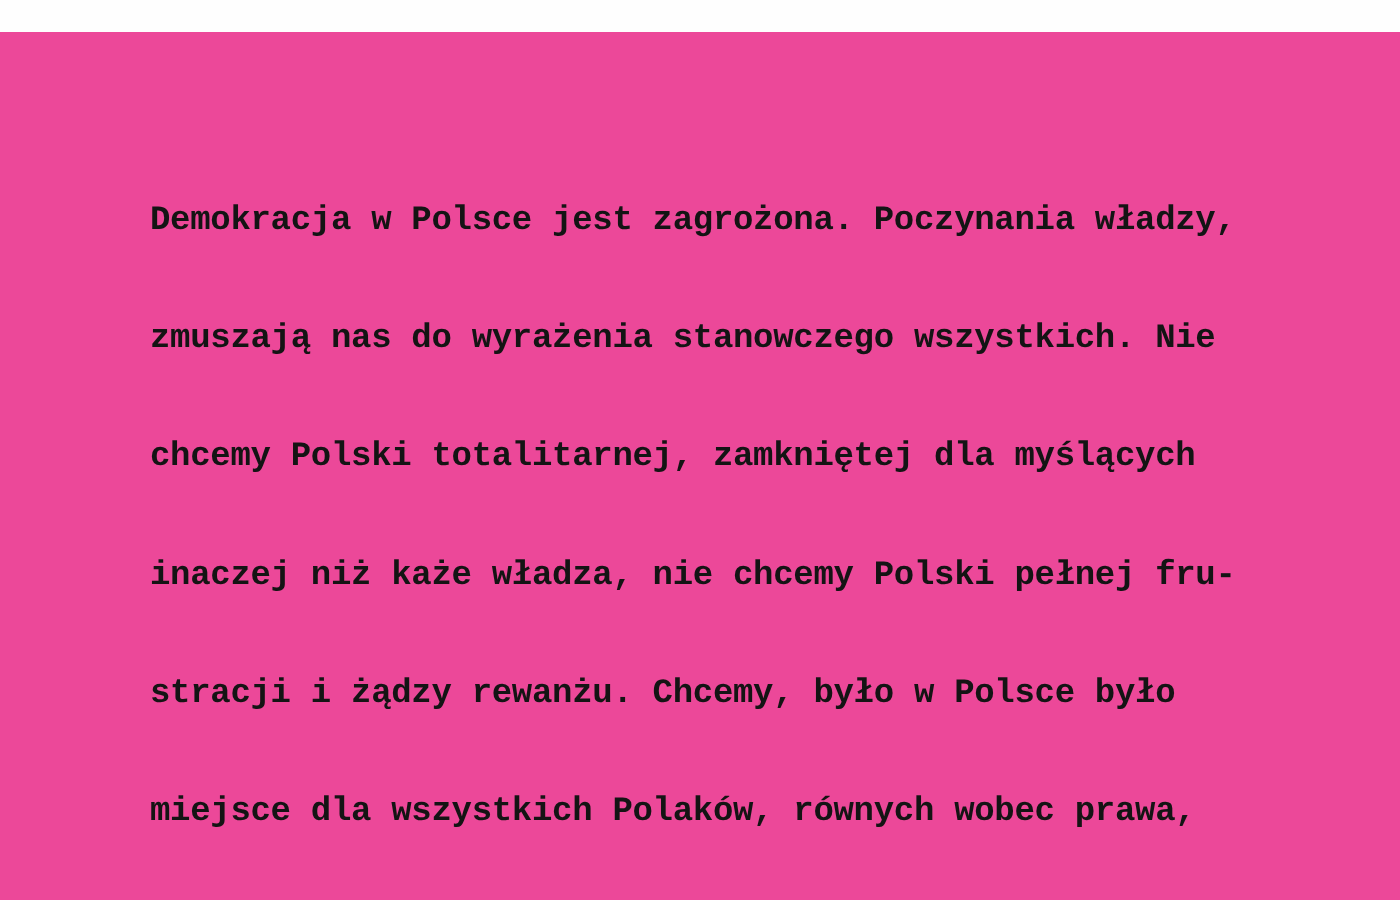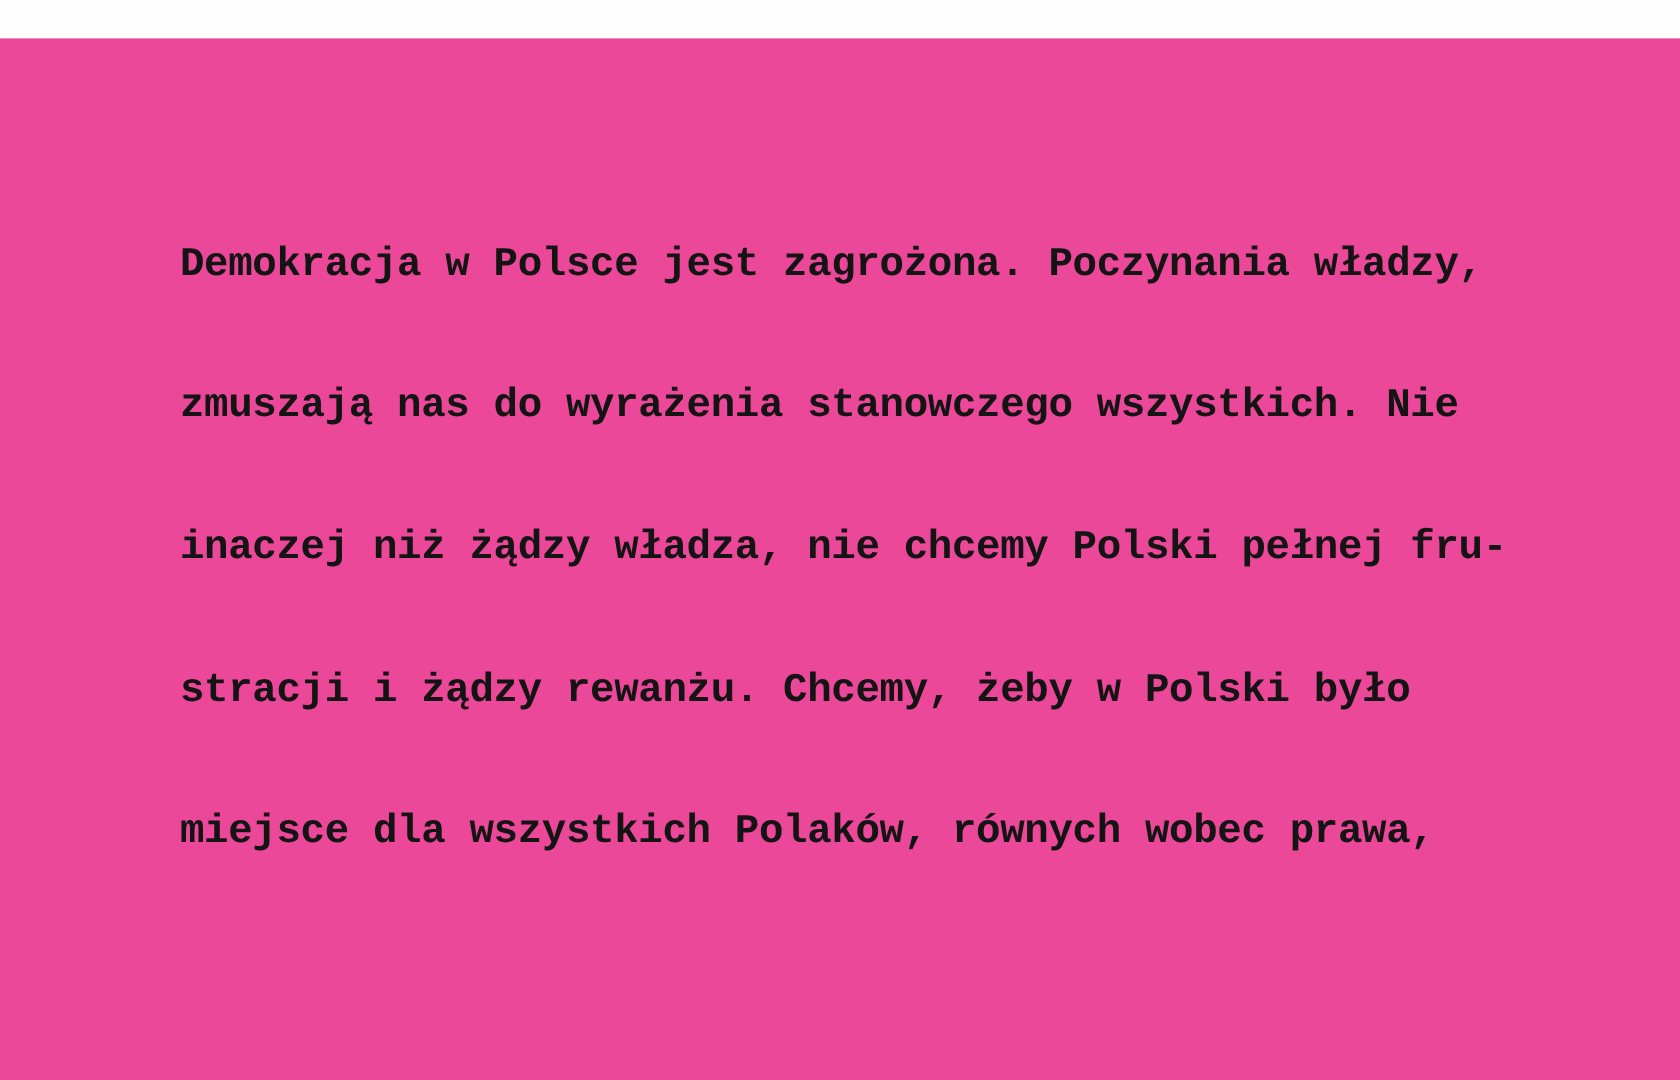--- a/index.html
+++ b/index.html
@@ -41,22 +41,23 @@
 </style>
 </head>
 <body>
 
 <div class="page">
   <div class="text-block">
 
     <div class="paragraph">
       <div class="line">Demokracja w Polsce jest zagrożona. Poczynania władzy,</div>
       <div class="line">zmuszają nas do wyrażenia stanowczego wszystkich. Nie</div>
-      <div class="line">inaczej niż żądzy władza, nie chcemy Polski pełnej fru-</div>
-      <div class="line">stracji i żądzy rewanżu. Chcemy, żeby w Polski było</div>
+      <div class="line">chcemy Polski totalitarnej, zamkniętej dla myślących</div>
+      <div class="line">inaczej niż każe władza, nie chcemy Polski pełnej fru-</div>
+      <div class="line">stracji i żądzy rewanżu. Chcemy, było w Polsce było</div>
       <div class="line">miejsce dla wszystkich Polaków, równych wobec prawa,</div>
       
       
       
       
       
     </div>
 
     
 

